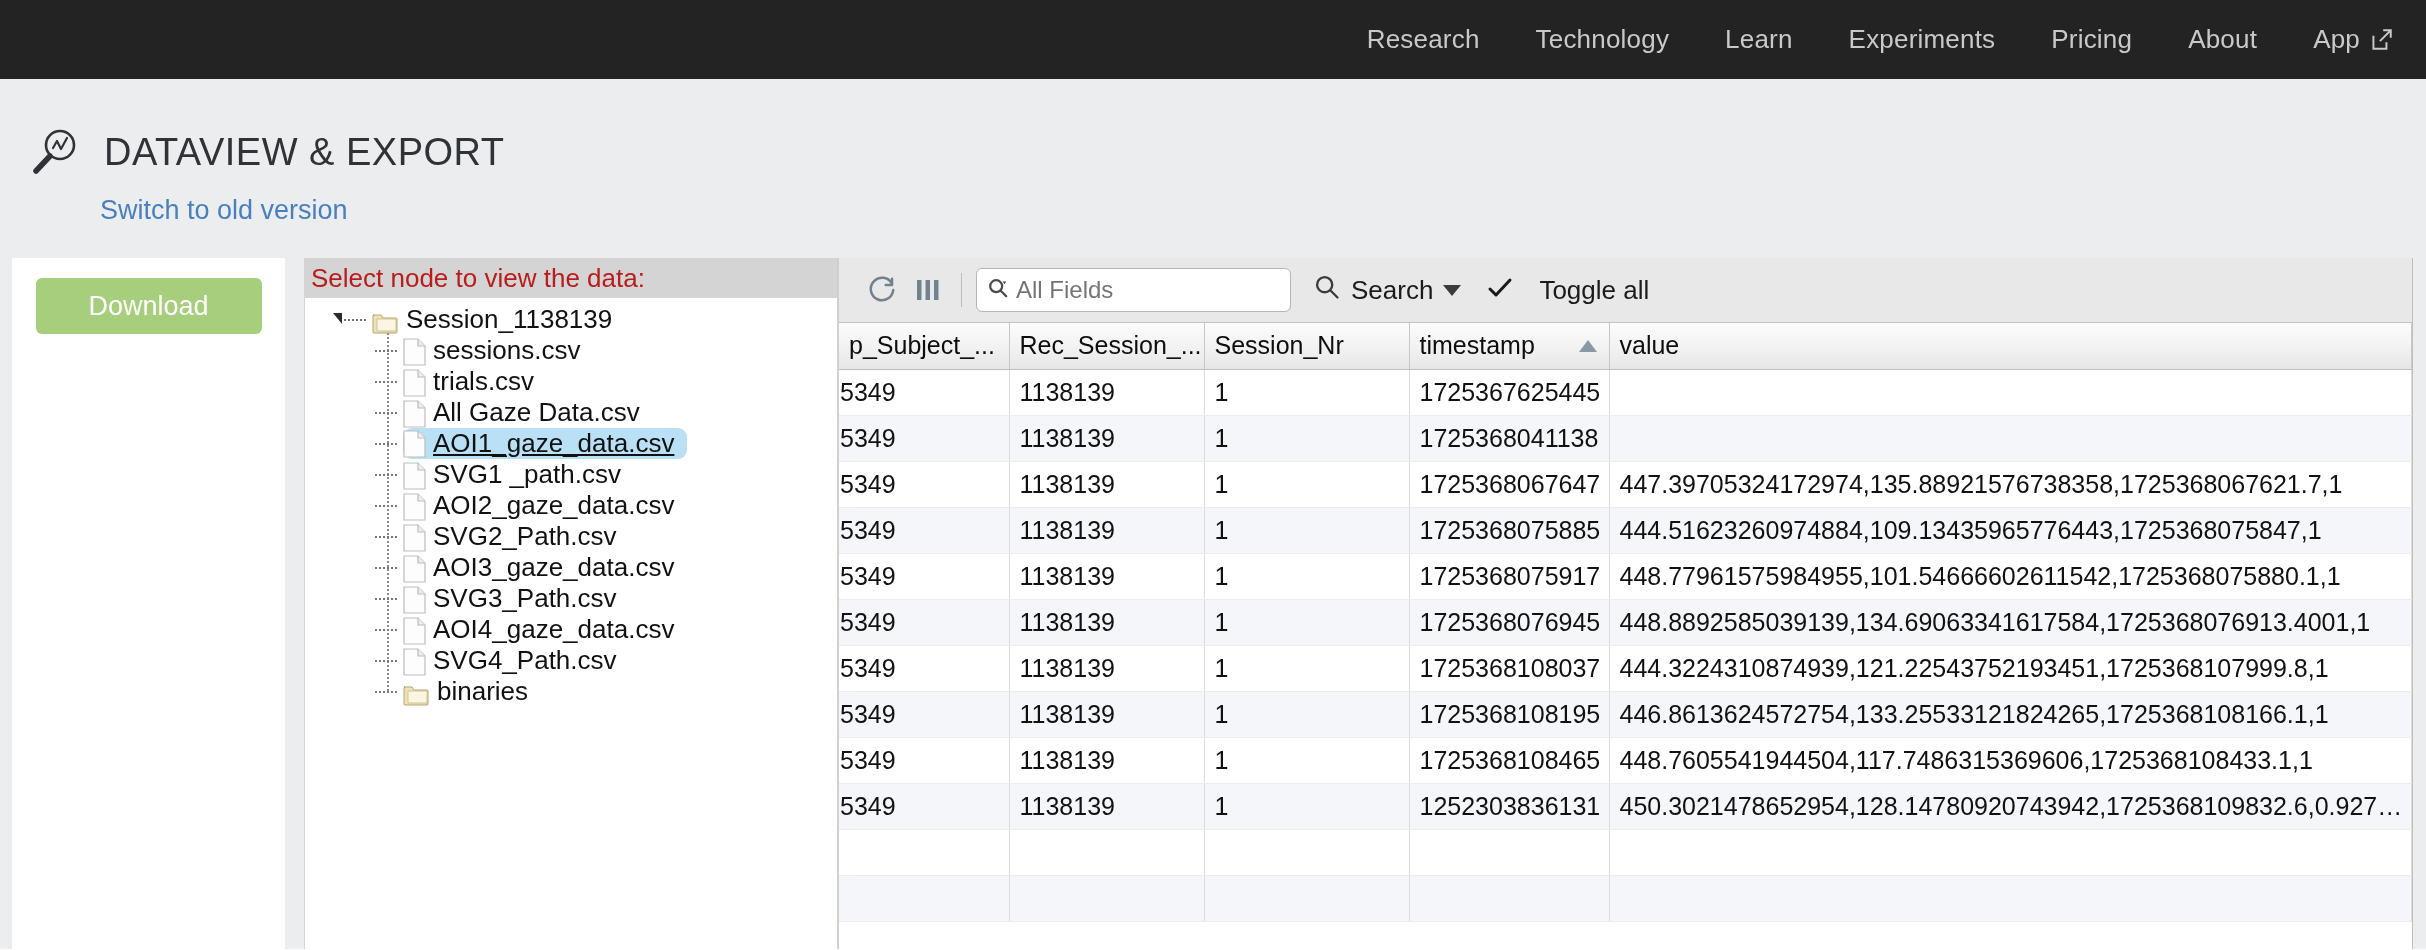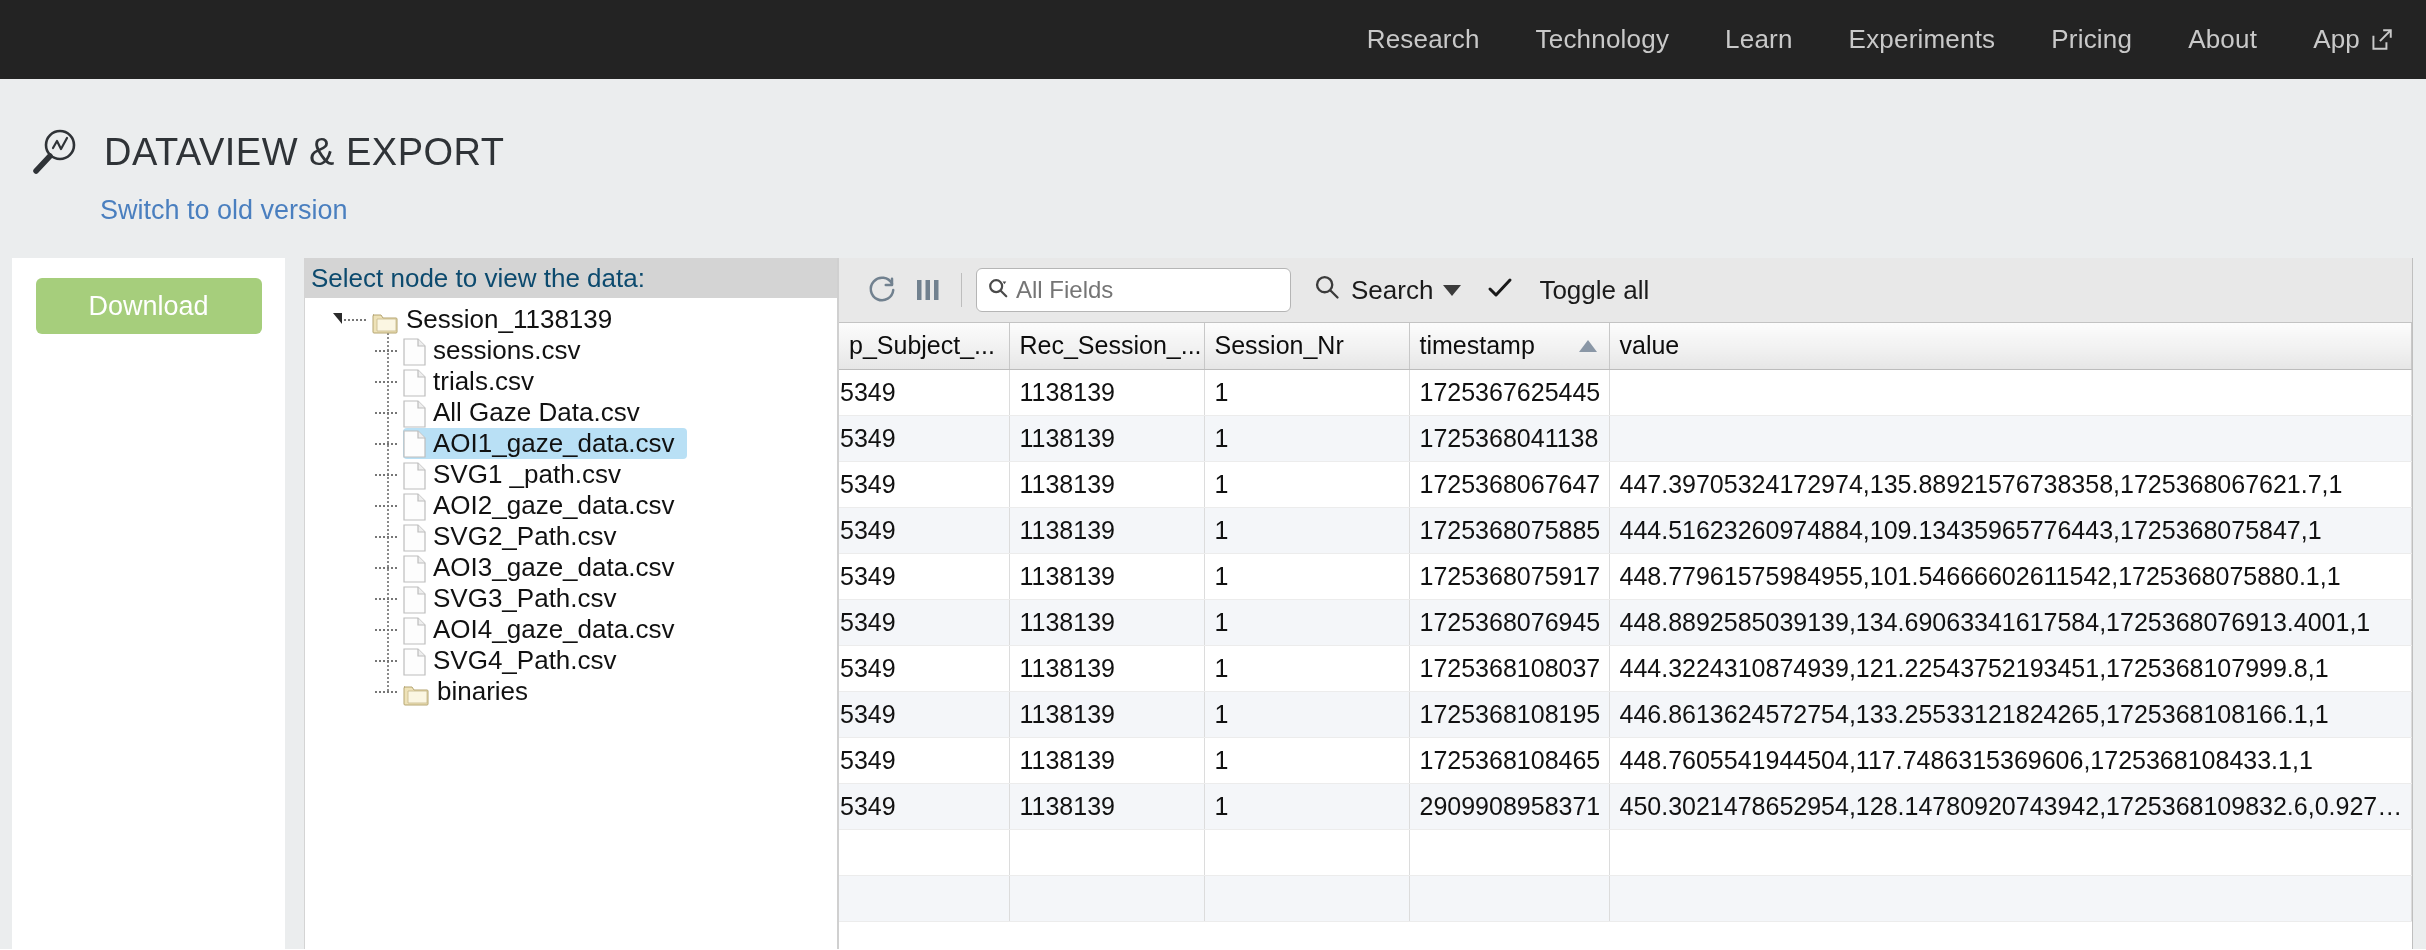--- a/index.html
+++ b/index.html
@@ -100,21 +100,21 @@
     border-left: 1px solid #d4d4d4;
     border-right: 1px solid #d0d0d0;
     overflow: hidden;
   }
   .tree-header {
     background: #d4d4d4;
     height: 40px;
     line-height: 40px;
     padding-left: 6px;
     font-size: 26px;
-    color: #0c4a6e;
+    color: #b91c1c;
     white-space: nowrap;
   }
   .tree-body { padding-top: 6px; position: relative; }
   .tree-row {
     height: 31px;
     display: flex;
     align-items: center;
     position: relative;
     white-space: nowrap;
     font-size: 26px;
@@ -141,22 +141,23 @@
     left: 82px;
     top: 0; bottom: 0;
     width: 0;
     border-left: 2px dotted #8a8a8a;
   }
   .node-label { padding-left: 7px; padding-right: 9px; }
   .tree-row.selected .node-sel {
     background: #b9e0f5;
     display: flex;
     align-items: center;
-    border-radius: 4px;
+    border-radius: 9px;
     padding-right: 4px;
+    text-decoration: underline;
   }
   .node-sel { display: flex; align-items: flex-end; }
 
   
   .ic-folder { width: 27px; height: 24px; position: relative; flex: none; }
   .ic-file   { width: 23px; height: 28px; position: relative; flex: none; }
 
   
   .grid-panel {
     flex: 1;
@@ -639,21 +640,21 @@
           <td class="clip-left">5349</td>
           <td>1138139</td>
           <td>1</td>
           <td>1725368108465</td>
           <td>448.7605541944504,117.7486315369606,1725368108433.1,1</td>
         </tr>
         <tr class="even">
           <td class="clip-left">5349</td>
           <td>1138139</td>
           <td>1</td>
-          <td>2909908958371</td>
+          <td>1252303836131</td>
           <td>450.3021478652954,128.14780920743942,1725368109832.6,0.927…</td>
         </tr>
         <tr class="odd">
           <td></td>
             <td></td>
           <td></td>
             <td></td>
           <td></td>
         </tr>
         <tr class="even">

